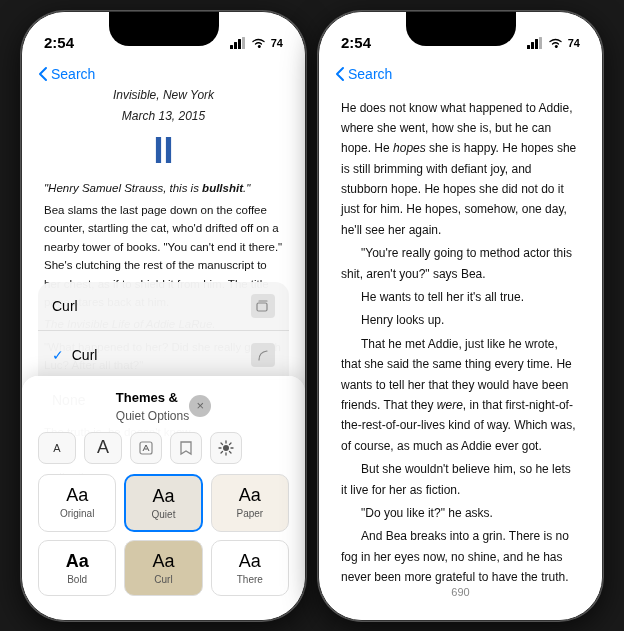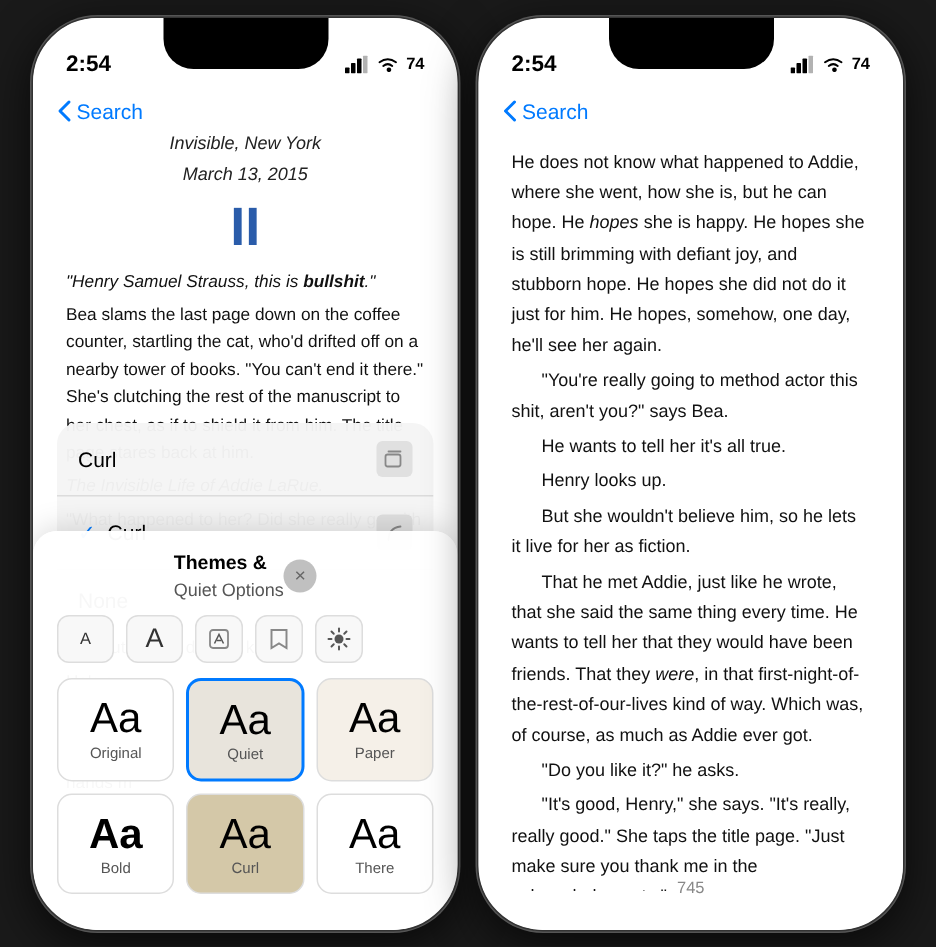--- a/index.html
+++ b/index.html
@@ -244,21 +244,21 @@
       gap: 8px;
     }
     .theme-card {
       border-radius: 10px;
       padding: 10px;
       text-align: center;
       border: 2px solid transparent;
       position: relative;
     }
     .theme-card .theme-aa {
-      font-size: 28px;
+      font-size: 18px;
       font-weight: 500;
       margin-bottom: 2px;
       display: block;
     }
     .theme-card .theme-name {
       font-size: 10px;
       color: #555;
     }
     .theme-original {
       background: #fff;
@@ -492,25 +492,26 @@
           </svg>
           <span>Search</span>
         </div>
       </div>
 
       <div class="right-book-content">
         <p class="no-indent">He does not know what happened to Addie, where she went, how she is, but he can hope. He <span class="italic">hopes</span> she is happy. He hopes she is still brimming with defiant joy, and stubborn hope. He hopes she did not do it just for him. He hopes, somehow, one day, he'll see her again.</p>
         <p>"You're really going to method actor this shit, aren't you?" says Bea.</p>
         <p>He wants to tell her it's all true.</p>
         <p>Henry looks up.</p>
+        <p>That he met Addie, just like he wrote, that she said the same thing every time. He wants to tell her that they would have been friends. That they <span class="italic">were</span>, in that first-night-of-the-rest-of-our-lives kind of way. Which was, of course, as much as Addie ever got.</p>
         <p>But she wouldn't believe him, so he lets it live for her as fiction.</p>
-        <p>That he met Addie, just like he wrote, that she said the same thing every time. He wants to tell her that they would have been friends. That they <span class="italic">were</span>, in that first-night-of-the-rest-of-our-lives kind of way. Which was, of course, as much as Addie ever got.</p>
         <p>"Do you like it?" he asks.</p>
+        <p>And Bea breaks into a grin. There is no fog in her eyes now, no shine, and he has never been more grateful to have the truth.</p>
         <p>"It's good, Henry," she says. "It's really, really good." She taps the title page. "Just make sure you thank me in the acknowledgments."</p>
 
       </div>
 
-      <div class="page-number">745</div>
+      <div class="page-number">690</div>
 
     </div>
   </div>
 
 </div>
 
 </body></html>

